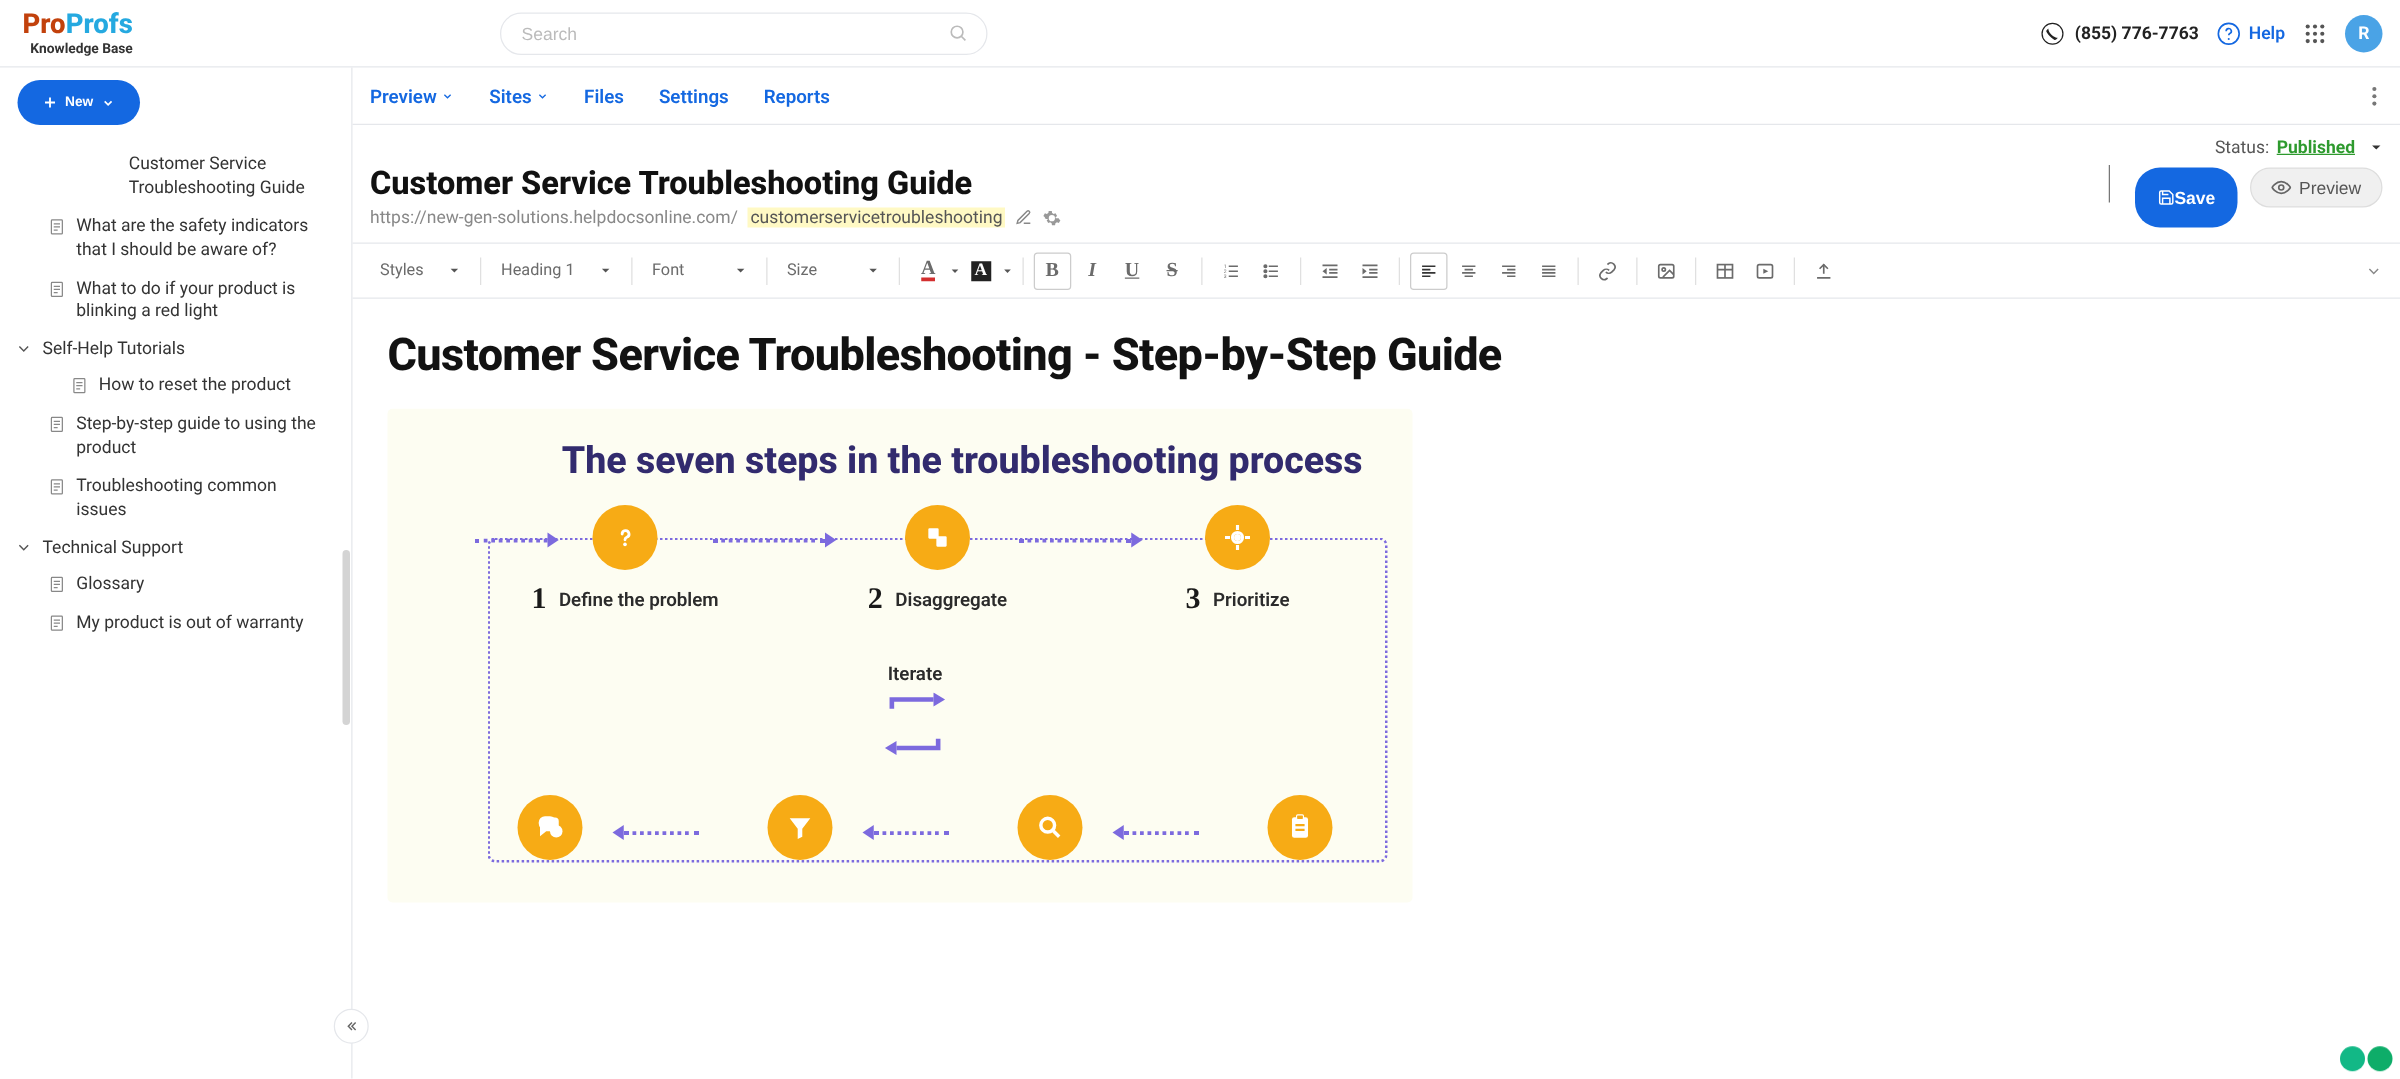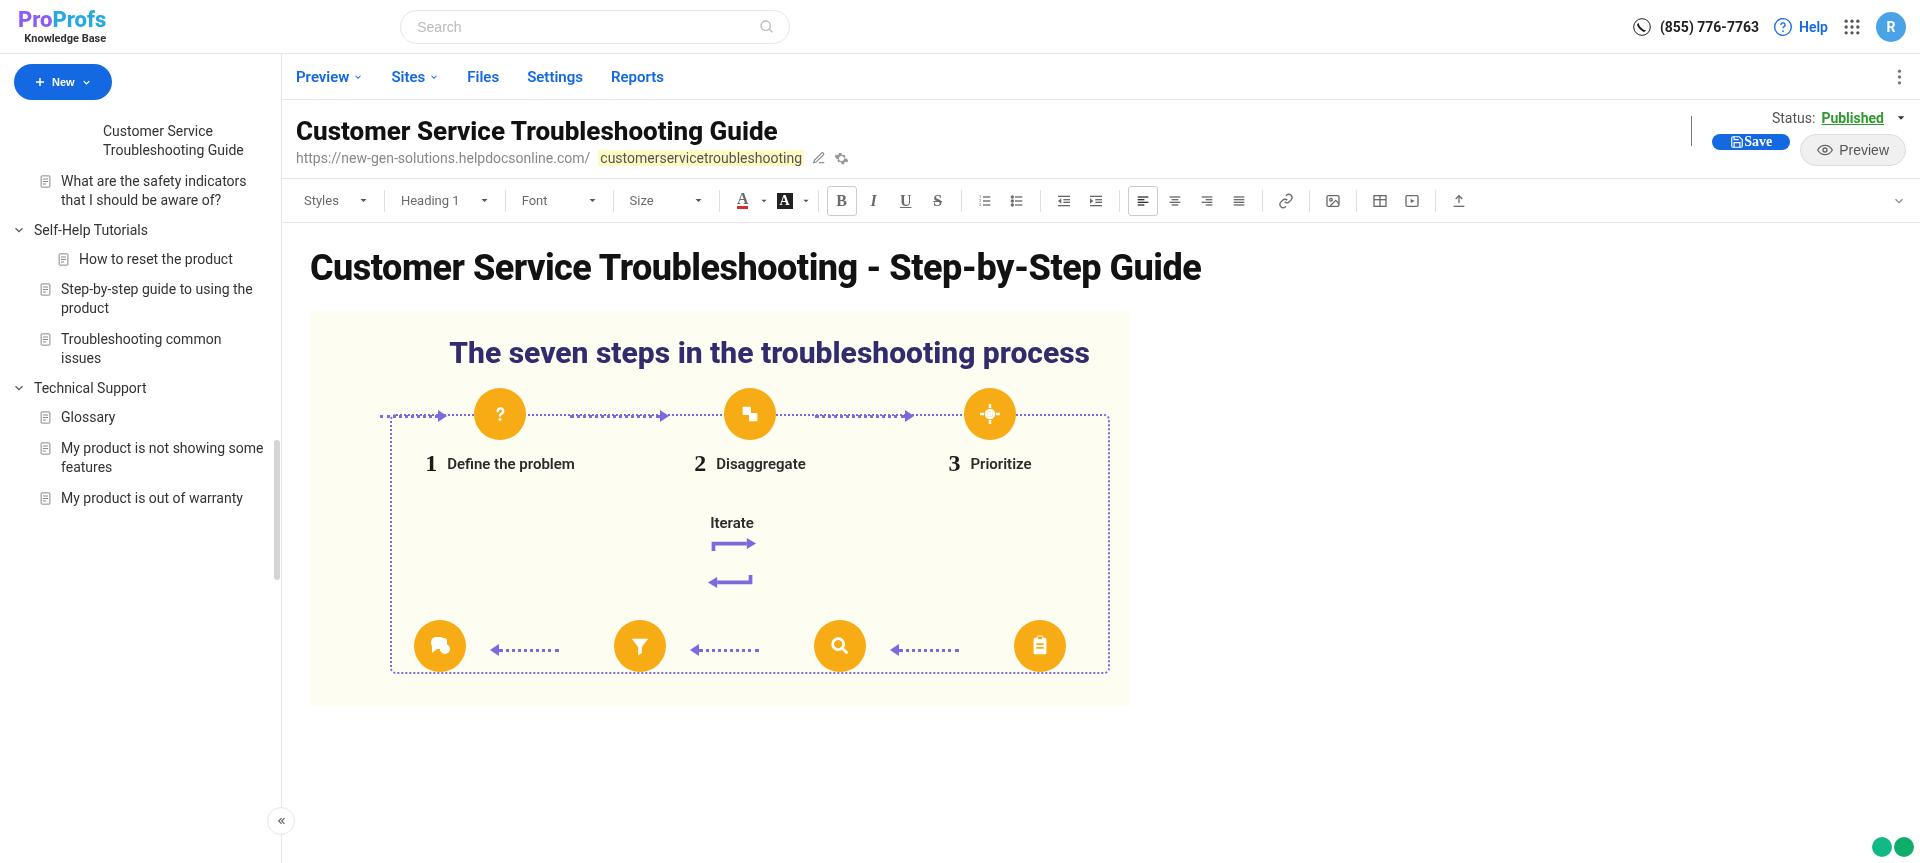--- a/index.html
+++ b/index.html
@@ -27,21 +27,21 @@
   
   .top-header {
     display: flex;
     align-items: center;
     height: 54px;
     padding: 0 14px;
     border-bottom: 1px solid var(--border);
   }
   .logo { display:flex; flex-direction:column; line-height:1; padding-left:4px; }
   .logo-row1 { font-weight:800; font-size:22px; }
-  .logo-pro { color:#8b5cf6; }
+  .logo-pro { color:#c2410c; }
   .logo-profs { color: var(--light-blue); }
   .logo-sub { font-size:11px; color:#333; font-weight:700; align-self:flex-end; margin-top:2px; }
   .search-wrap { margin-left: 294px; }
   .search {
     width: 390px; height:34px; border:1px solid var(--border); border-radius:24px;
     display:flex; align-items:center; padding:0 14px; color:#bbb;
     background:#fff;
   }
   .search input { flex:1; border:none; outline:none; font-size:14px; color:#333; background:transparent; }
   .search input::placeholder { color:#bbb; }
@@ -92,21 +92,21 @@
   .page-title {
     font-size:26px; font-weight:800; color:#111; border:none; outline:none; width:100%; background:transparent;
   }
   .title-cursor { border-right:1px solid #777; padding-right:1px; }
   .url-row { display:flex; align-items:center; gap:8px; font-size:14px; color: var(--gray); margin-top:4px; flex-wrap:wrap; }
   .url-row .slug { background:#fff9c4; color:#555; padding:0 2px; }
   .title-right { display:flex; flex-direction:column; align-items:flex-end; gap:8px; }
   .status-line { font-size:14px; color:#555; display:flex; align-items:center; gap:6px; }
   .status-val { color:#2e9a2e; font-weight:700;text-decoration:underline; }
   .btn-row { display:flex; gap:10px; }
-  .btn-save { background: var(--blue); color:#fff; border:none; border-radius:20px; height:16px; padding:0 18px; font-size:14px; display:flex; align-items:center; gap:0; cursor:pointer; font-weight:600;font-family:Liberation Serif, serif; }
+  .btn-save { background: var(--blue); color:#fff; border:none; border-radius:20px; height:48px; padding:0 18px; font-size:14px; display:flex; align-items:center; gap:0; cursor:pointer; font-weight:600; }
   .btn-preview { background:#f0f0f0; color:#555; border:1px solid #ddd; border-radius:20px; height:32px; padding:0 16px; font-size:14px; display:flex; align-items:center; gap:6px; cursor:pointer; }
 
   
   .editor-toolbar {
     display:flex; align-items:center; height:44px; padding:0 14px; border-bottom:1px solid var(--border);
     gap:2px; color: var(--tb-gray);
   }
   .tb-sep { width:1px; height:22px; background:#e0e0e0; margin:0 6px; }
   .tb-select { display:flex; align-items:center; gap:20px; padding:0 8px; font-size:13px; cursor:pointer; }
   .tb-btn { width:30px; height:30px; display:flex; align-items:center; justify-content:center; cursor:pointer; border:1px solid transparent; border-radius:3px; }
@@ -242,20 +242,31 @@
           <span class="doc-ic">
             <svg width="15" height="15" viewBox="0 0 24 24" fill="none" stroke="#888" stroke-width="1.6">
               <rect x="5" y="3" width="14" height="18" rx="1"></rect>
               <line x1="8" y1="8" x2="16" y2="8"></line>
               <line x1="8" y1="12" x2="16" y2="12"></line>
               <line x1="8" y1="16" x2="13" y2="16"></line>
             </svg>
           </span>
           <span>What are the safety indicators that I should be aware of?</span>
         </div>
+        <div class="page-item" style="padding-left: 38px;">
+          <span class="doc-ic">
+            <svg width="15" height="15" viewBox="0 0 24 24" fill="none" stroke="#888" stroke-width="1.6">
+              <rect x="5" y="3" width="14" height="18" rx="1"></rect>
+              <line x1="8" y1="8" x2="16" y2="8"></line>
+              <line x1="8" y1="12" x2="16" y2="12"></line>
+              <line x1="8" y1="16" x2="13" y2="16"></line>
+            </svg>
+          </span>
+          <span>What to do if your product is blinking a red light</span>
+        </div>
         <div class="folder-item">
           <span class="chev">
             <svg width="14" height="14" viewBox="0 0 24 24" fill="none" stroke="#555" stroke-width="2">
               <polyline points="6 9 12 15 18 9"></polyline>
             </svg>
           </span>
           <span>Self-Help Tutorials</span>
         </div>
         <div class="page-item" style="padding-left: 56px;">
           <span class="doc-ic">
@@ -301,31 +312,20 @@
         <div class="page-item" style="padding-left: 38px;">
           <span class="doc-ic">
             <svg width="15" height="15" viewBox="0 0 24 24" fill="none" stroke="#888" stroke-width="1.6">
               <rect x="5" y="3" width="14" height="18" rx="1"></rect>
               <line x1="8" y1="8" x2="16" y2="8"></line>
               <line x1="8" y1="12" x2="16" y2="12"></line>
               <line x1="8" y1="16" x2="13" y2="16"></line>
             </svg>
           </span>
           <span>Glossary</span>
-        </div>
-        <div class="page-item" style="padding-left: 38px;">
-          <span class="doc-ic">
-            <svg width="15" height="15" viewBox="0 0 24 24" fill="none" stroke="#888" stroke-width="1.6">
-              <rect x="5" y="3" width="14" height="18" rx="1"></rect>
-              <line x1="8" y1="8" x2="16" y2="8"></line>
-              <line x1="8" y1="12" x2="16" y2="12"></line>
-              <line x1="8" y1="16" x2="13" y2="16"></line>
-            </svg>
-          </span>
-          <span>My product is not showing some features</span>
         </div>
         <div class="page-item" style="padding-left: 38px;">
           <span class="doc-ic">
             <svg width="15" height="15" viewBox="0 0 24 24" fill="none" stroke="#888" stroke-width="1.6">
               <rect x="5" y="3" width="14" height="18" rx="1"></rect>
               <line x1="8" y1="8" x2="16" y2="8"></line>
               <line x1="8" y1="12" x2="16" y2="12"></line>
               <line x1="8" y1="16" x2="13" y2="16"></line>
             </svg>
           </span>

